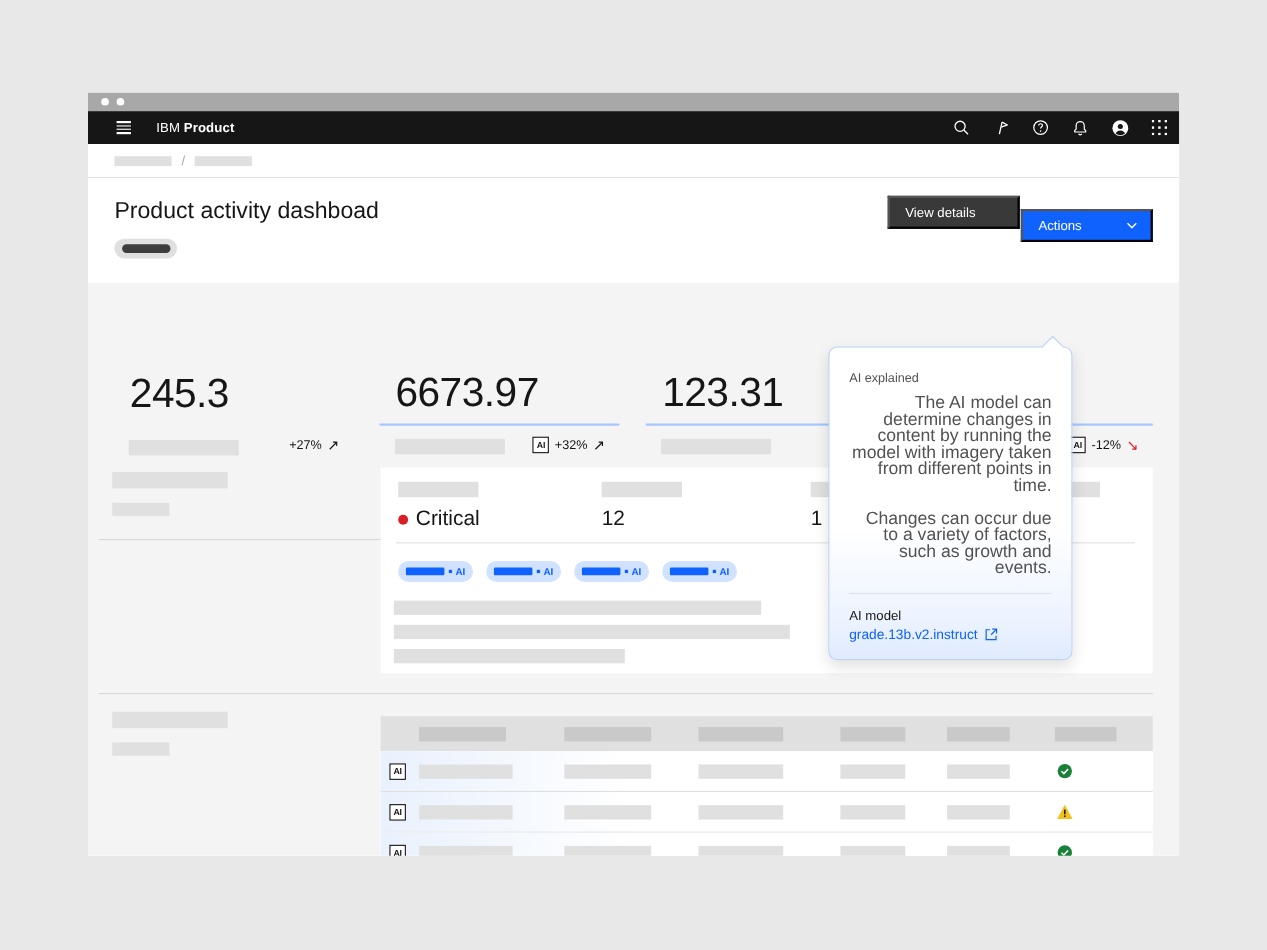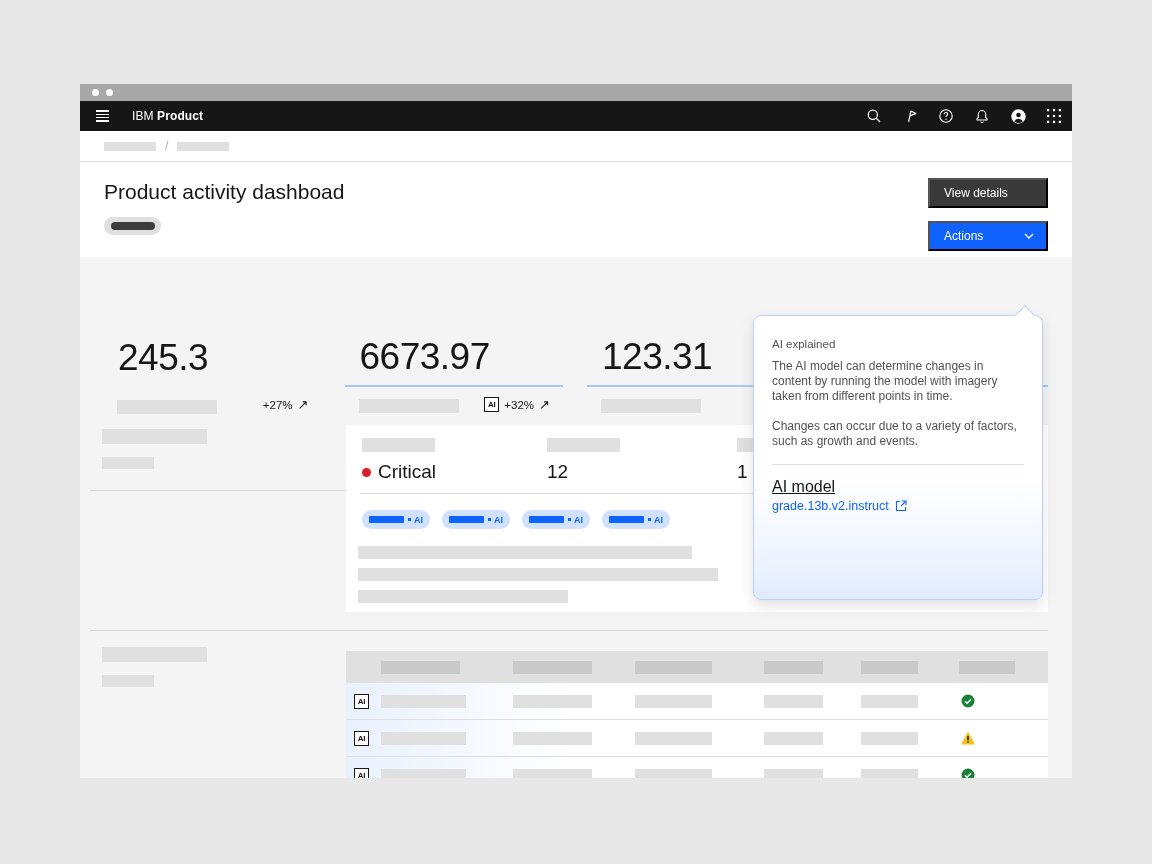--- a/index.html
+++ b/index.html
@@ -7,41 +7,41 @@
   body { background:#e8e8e8; font-family:"Liberation Sans", sans-serif; color:#161616; position:relative; }
 
   .window { position:absolute; left:80px; top:84px; width:992px; height:694px; background:#fff; overflow:hidden; }
 
   
   .browser-bar { height:17px; background:#a8a8a8; position:relative; }
   .browser-bar .dot { position:absolute; top:5px; width:7px; height:7px; border-radius:50%; background:#fff; }
   .dot1 { left:12px; } .dot2 { left:26px; }
 
   
-  .app-header { height:30px; background:#161616; display:flex; align-items:center; padding-left:10px; }
+  .app-header { height:30px; background:#161616; display:flex; align-items:center; padding-left:20px; }
   .menu-btn { width:24px; height:30px; display:flex; align-items:center; justify-content:center; cursor:pointer; }
   .menu-btn .bars { width:13px; display:flex; flex-direction:column; gap:2px; }
   .menu-btn .bars i { display:block; height:1.4px; background:#fff; }
   .brand { margin-left:18px; font-size:12px; color:#fff; letter-spacing:.1px; }
   .brand b { font-weight:bold; }
   .header-icons { margin-left:auto; display:flex; }
   .hicon { width:36px; height:30px; display:flex; align-items:center; justify-content:center; cursor:pointer; }
   .hicon svg { display:block; }
 
   
   .breadcrumb-row { height:31px; background:#fff; border-bottom:1px solid #e0e0e0; display:flex; align-items:center; padding-left:24px; gap:9px; }
   .bc-skel { width:52px; height:9px; background:#e0e0e0; }
   .bc-sep { font-size:12px; color:#a8a8a8; }
 
   
   .title-row { position:relative; height:95px; background:#fff; }
   .page-title { position:absolute; left:24px; top:18px; font-size:21px; font-weight:400; color:#161616; }
   .tag-skel { position:absolute; left:24px; top:55px; width:57px; height:18px; background:#e0e0e0; border-radius:9px; display:flex; align-items:center; padding-left:7px; }
   .tag-skel i { display:block; width:44px; height:8px; background:#3d3d3d; border-radius:4px; }
-  .btn-group { position:absolute; right:24px; top:16px; display:flex; gap:1px;flex-direction:column; }
+  .btn-group { position:absolute; right:24px; top:16px; display:flex; gap:1px; }
   .btn { width:120px; height:30px; font-size:12px; color:#fff; display:flex; align-items:center; padding:0 12px 0 14px; cursor:pointer; }
   .btn-secondary { background:#393939; }
   .btn-primary { background:#0f62fe; justify-content:space-between;margin-top:12px; }
 
   
   .content { position:absolute; left:0; top:173px; width:992px; bottom:0; background:#f4f4f4; }
   .hdivider { position:absolute; left:10px; right:24px; height:1px; background:#d8d8d8; }
 
   
   .cards-row { position:absolute; left:24px; right:24px; top:22px; height:108px; display:flex; gap:24px;align-items:flex-end; }
@@ -76,27 +76,27 @@
   
   .table { position:absolute; left:266px; top:394px; width:702px; height:320px; background:#fff; }
   .thead { height:32px; background:#e0e0e0; position:relative; }
   .th-skel { position:absolute; top:10px; height:13px; background:#c9c9c9; }
   .trow { height:37px; position:relative; border-bottom:1px solid #e0e0e0; background:linear-gradient(90deg,#e9f1fd 0%, rgba(255,255,255,0) 32%), #fff; }
   .trow .ai-badge { position:absolute; left:8px; top:11px; }
   .td-skel { position:absolute; top:12px; height:13px; background:#e0e0e0; }
   .row-status { position:absolute; left:614px; top:10px; width:16px; height:16px; }
 
   
-  .popover { position:absolute; left:673px; top:231px; width:290px; height:285px; background:linear-gradient(180deg,#ffffff 58%,#ecf3ff 88%,#dfeafd 100%); border:1px solid #bcd1f4; border-radius:8px; box-shadow:0 6px 14px rgba(0,0,0,.12); z-index:30; padding:18px; }
+  .popover { position:absolute; left:673px; top:231px; width:222px; height:285px; background:linear-gradient(180deg,#ffffff 58%,#ecf3ff 88%,#dfeafd 100%); border:1px solid #bcd1f4; border-radius:8px; box-shadow:0 6px 14px rgba(0,0,0,.12); z-index:30; padding:18px; }
   .popover .caret { position:absolute; top:-8px; right:10px; width:14px; height:14px; background:#fff; border-left:1px solid #bcd1f4; border-top:1px solid #bcd1f4; transform:rotate(45deg); }
   .pop-kicker { font-size:11.5px; color:#525252; margin:4px 0 9px; }
   .pop-title { font-size:19px; font-weight:400; color:#161616; margin-bottom:12px; }
-  .pop-body p { font-size:12px; line-height:15px; color:#525252; margin-bottom:15px; }
+  .pop-body p { font-size:16px; line-height:15px; color:#525252; margin-bottom:15px;text-align:right; }
   .pop-divider { height:1px; background:#dde3ea; margin:14px 0 13px; }
-  .pop-model-label { font-size:16px; color:#161616; margin-bottom:3px;text-decoration:underline; }
+  .pop-model-label { font-size:12px; color:#161616; margin-bottom:3px; }
   .pop-link { display:flex; align-items:center; gap:6px; font-size:12.5px; color:#0f62fe; cursor:pointer; text-decoration:none; }
 </style>
 </head>
 <body>
 
 <div class="window">
 
   <div class="browser-bar">
     <span class="dot dot1"></span>
     <span class="dot dot2"></span>

